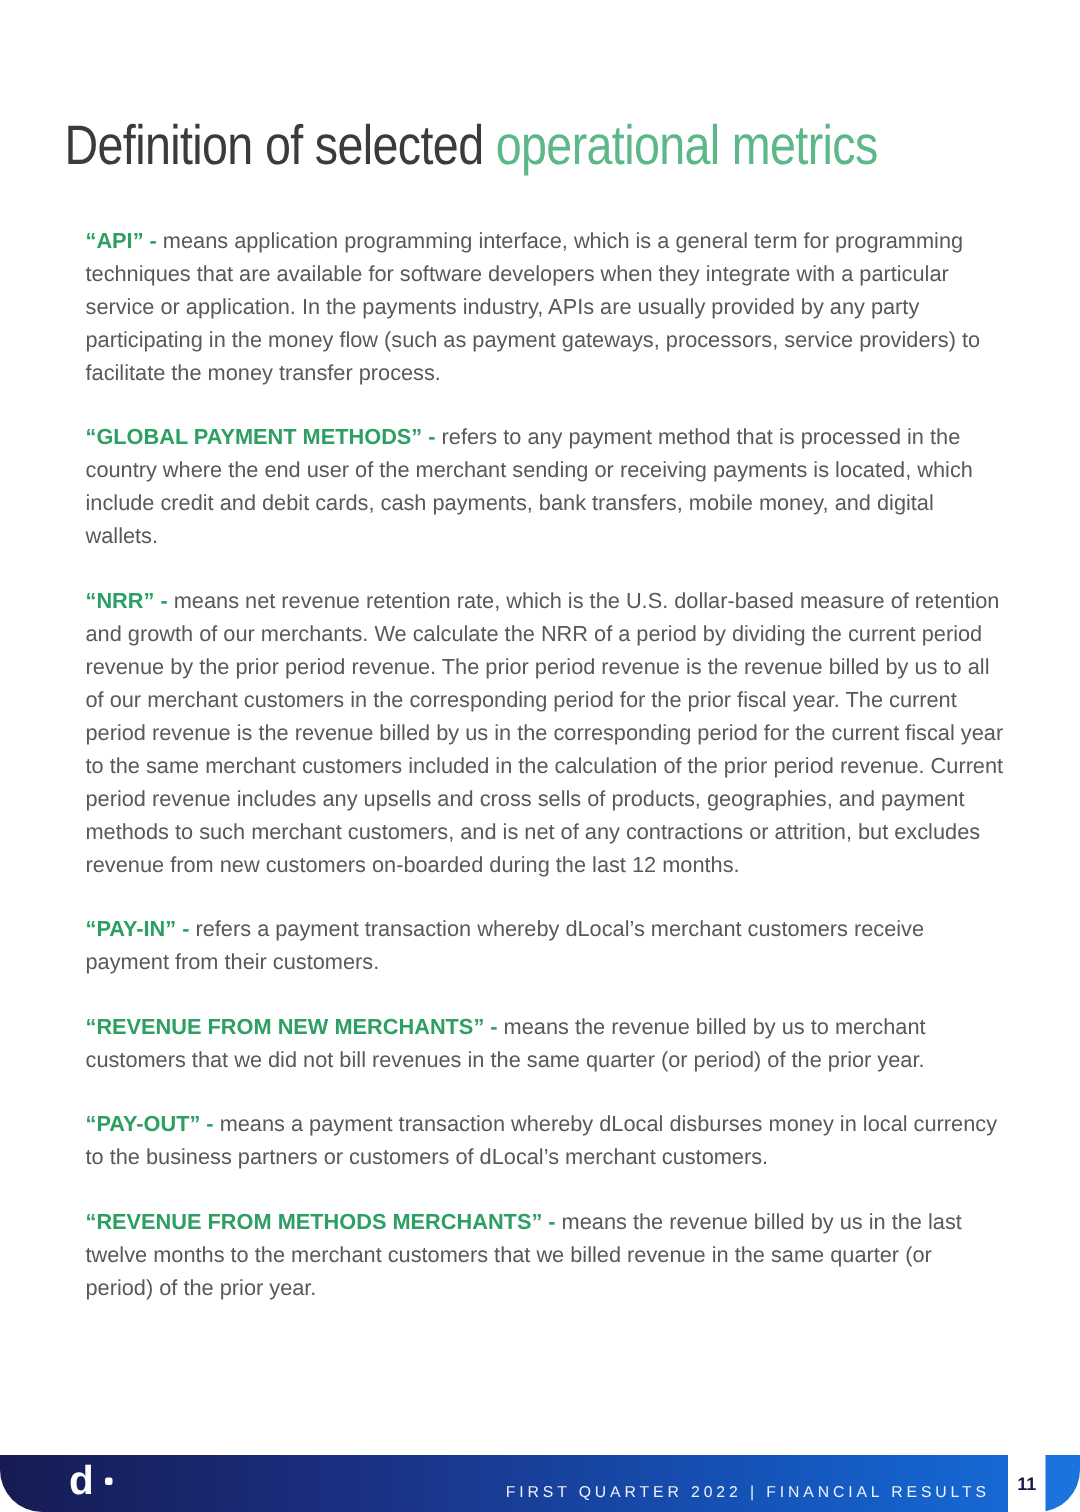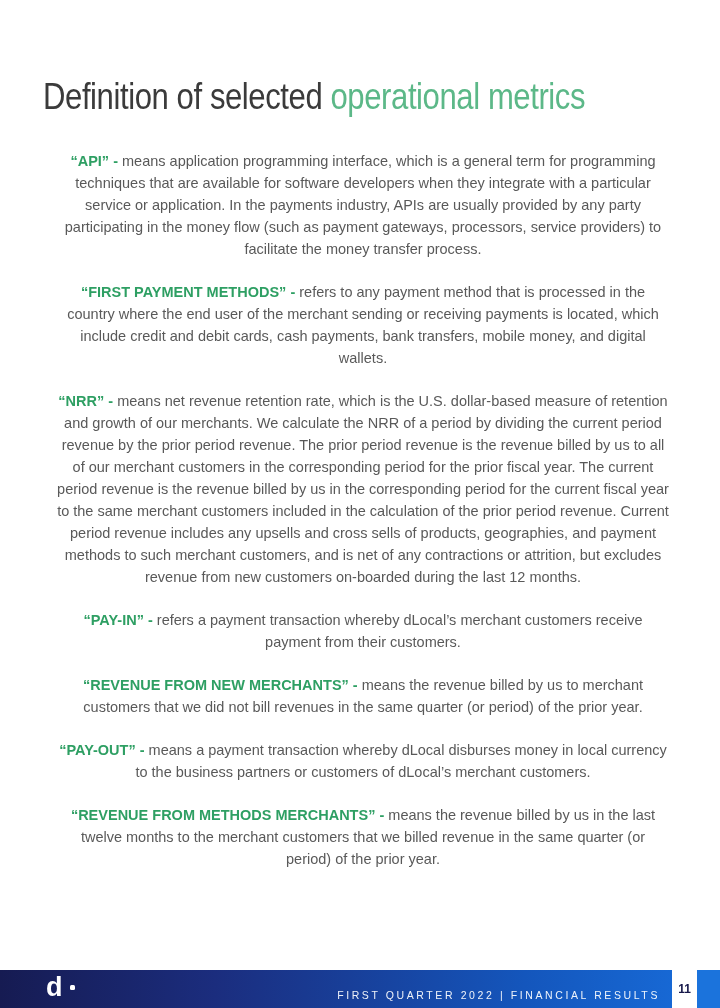--- a/index.html
+++ b/index.html
@@ -7,20 +7,21 @@
     padding: 0;
     background: #ffffff;
   }
   .page {
     position: relative;
     width: 720px;
     height: 1008px;
     background: #ffffff;
     overflow: hidden;
     font-family: "Liberation Sans", sans-serif;
+    border-radius: 28px;
   }
   .title {
     position: absolute;
     left: 43px;
     top: 76px;
     margin: 0;
     font-size: 37px;
     font-weight: 300;
     letter-spacing: -0.5px;
     color: #3b3b3b;
@@ -35,21 +36,20 @@
     position: absolute;
     left: 57px;
     top: 150px;
     width: 612px;
   }
   .content p.def {
     margin: 0 0 21px 0;
     font-size: 14.5px;
     line-height: 22px;
     color: #595959;
-    text-align: center;
   }
   .term {
     color: #2e9f63;
     font-weight: bold;
   }
   .footer {
     position: absolute;
     left: 0;
     bottom: 0;
     width: 720px;
@@ -115,21 +115,21 @@
 
 <div class="page">
 
   <h1 class="title">
     <span>Definition of selected</span>
     <span class="highlight">operational metrics</span>
   </h1>
 
   <div class="content">
       <p class="def"><span class="term">“API” -</span> <span>means application programming interface, which is a general term for programming techniques that are available for software developers when they integrate with a particular service or application. In the payments industry, APIs are usually provided by any party participating in the money flow (such as payment gateways, processors, service providers) to facilitate the money transfer process.</span></p>
-      <p class="def"><span class="term">“FIRST PAYMENT METHODS” -</span> <span>refers to any payment method that is processed in the country where the end user of the merchant sending or receiving payments is located, which include credit and debit cards, cash payments, bank transfers, mobile money, and digital wallets.</span></p>
+      <p class="def"><span class="term">“GLOBAL PAYMENT METHODS” -</span> <span>refers to any payment method that is processed in the country where the end user of the merchant sending or receiving payments is located, which include credit and debit cards, cash payments, bank transfers, mobile money, and digital wallets.</span></p>
       <p class="def"><span class="term">“NRR” -</span> <span>means net revenue retention rate, which is the U.S. dollar-based measure of retention and growth of our merchants. We calculate the NRR of a period by dividing the current period revenue by the prior period revenue. The prior period revenue is the revenue billed by us to all of our merchant customers in the corresponding period for the prior fiscal year. The current period revenue is the revenue billed by us in the corresponding period for the current fiscal year to the same merchant customers included in the calculation of the prior period revenue. Current period revenue includes any upsells and cross sells of products, geographies, and payment methods to such merchant customers, and is net of any contractions or attrition, but excludes revenue from new customers on-boarded during the last 12 months.</span></p>
       <p class="def"><span class="term">“PAY-IN” -</span> <span>refers a payment transaction whereby dLocal’s merchant customers receive payment from their customers.</span></p>
       <p class="def"><span class="term">“REVENUE FROM NEW MERCHANTS” -</span> <span>means the revenue billed by us to merchant customers that we did not bill revenues in the same quarter (or period) of the prior year.</span></p>
       <p class="def"><span class="term">“PAY-OUT” -</span> <span>means a payment transaction whereby dLocal disburses money in local currency to the business partners or customers of dLocal’s merchant customers.</span></p>
       <p class="def"><span class="term">“REVENUE FROM METHODS MERCHANTS” -</span> <span>means the revenue billed by us in the last twelve months to the merchant customers that we billed revenue in the same quarter (or period) of the prior year.</span></p>
     </div>
 
   <div class="footer">
     <div class="footer-bar">
       <div class="logo">

